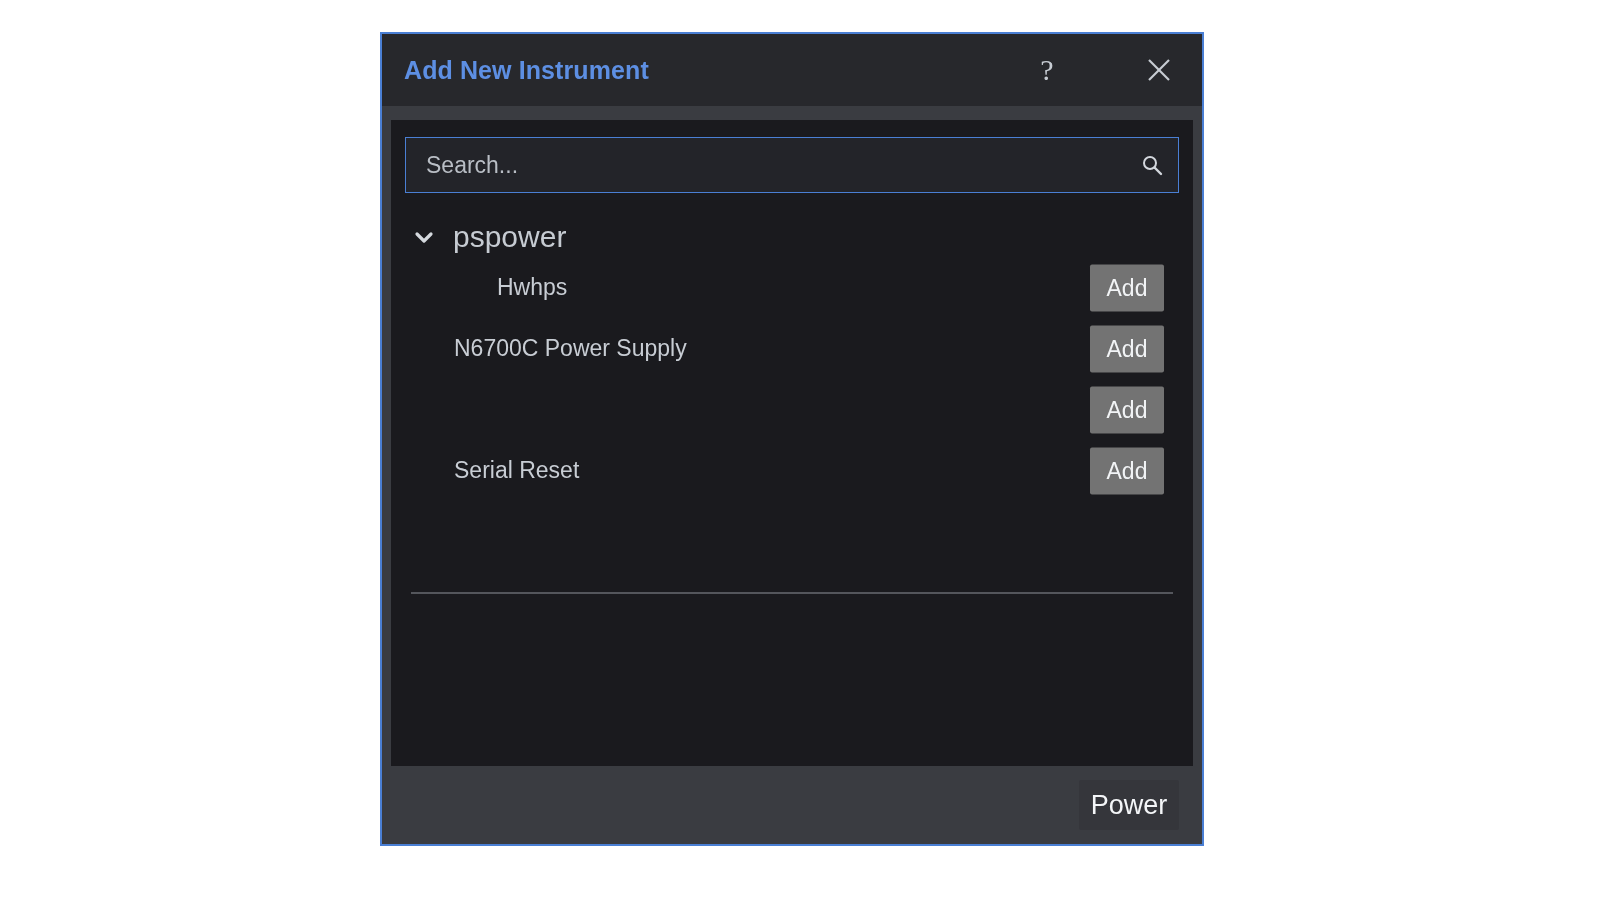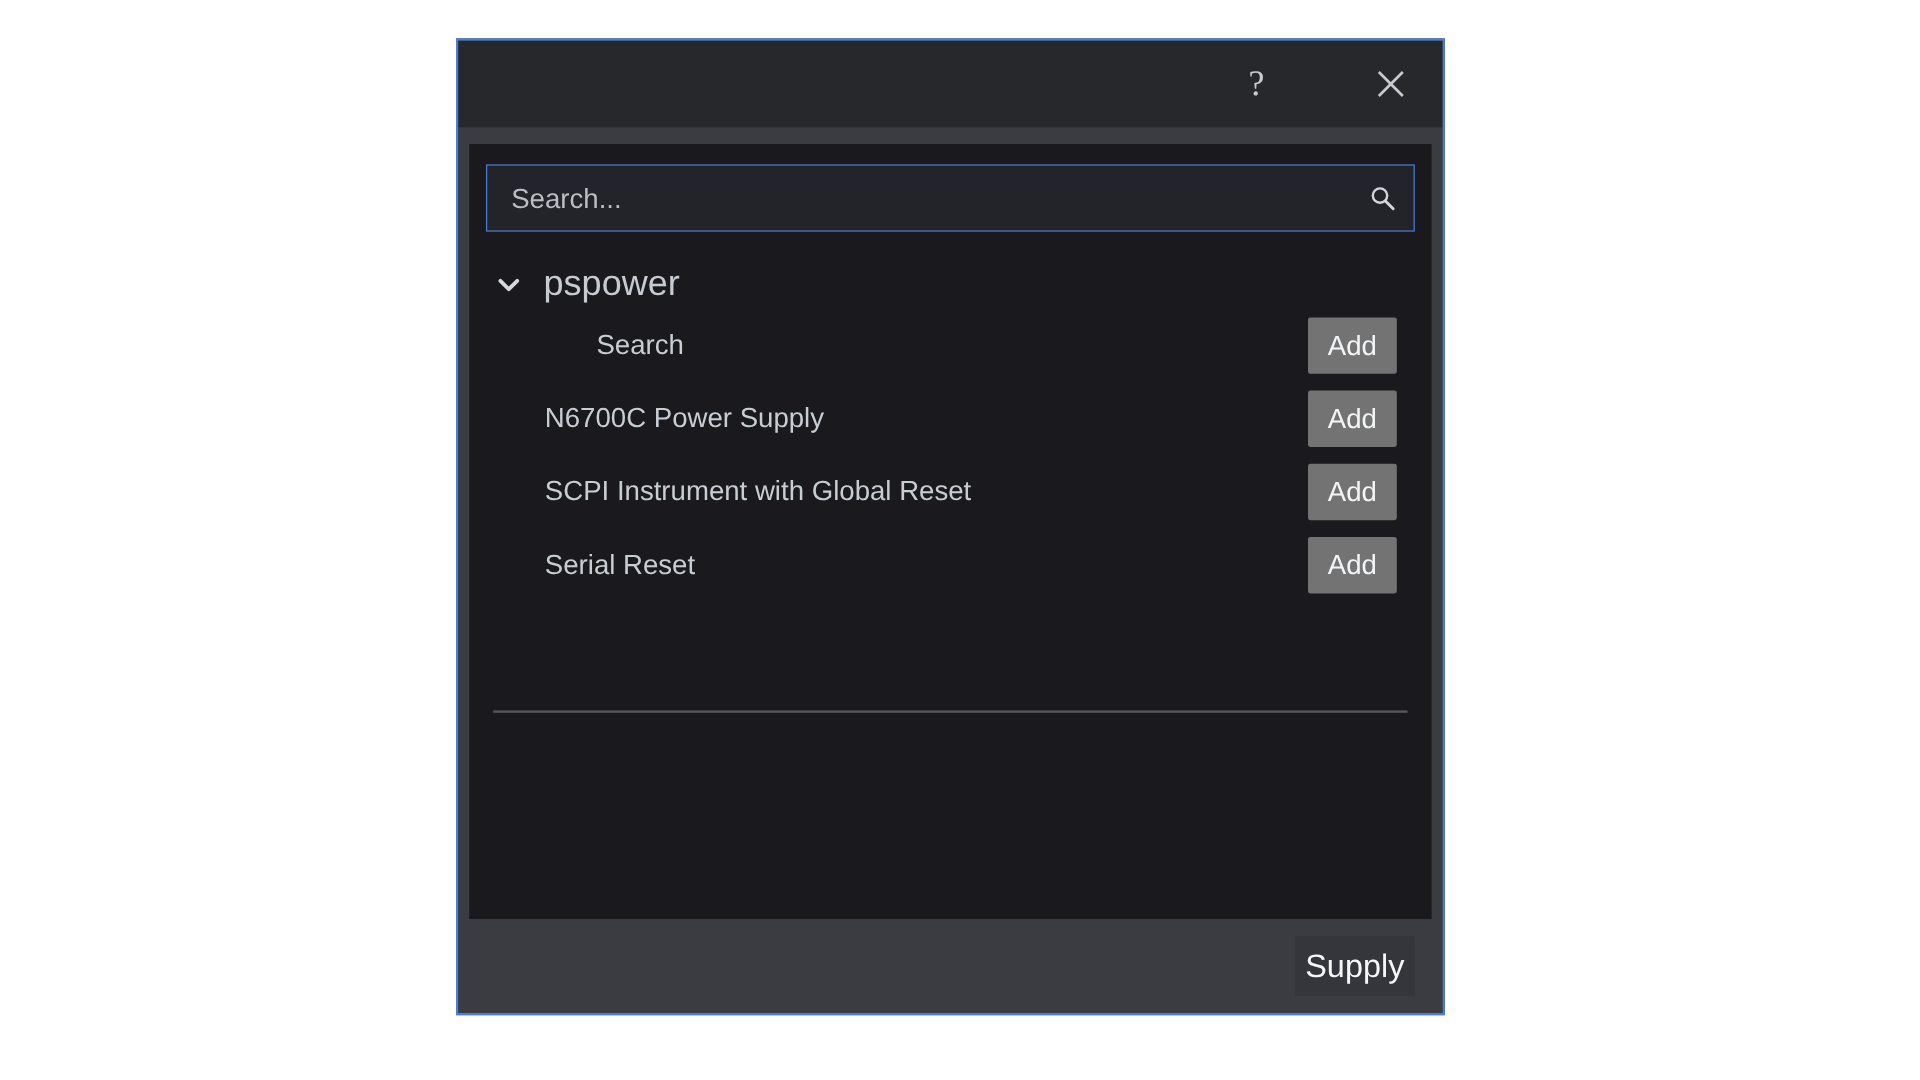--- a/index.html
+++ b/index.html
@@ -242,20 +242,21 @@
   }
 </style>
 </head>
 <body>
 
 <div id="screen">
 
   <div class="dialog">
 
     <div class="titlebar">
+      <div class="title-text">Add New Instrument</div>
 
       <div class="titlebar-buttons">
         <button class="tb-btn help">
           <span class="glyph-help">?</span>
         </button>
         <button class="tb-btn close">
           <span class="glyph-close">
             <svg width="30" height="30" viewBox="0 0 30 30" aria-hidden="true">
               <line x1="5" y1="5" x2="25" y2="25" stroke="#c7ccd3" stroke-width="2.2"></line>
               <line x1="25" y1="5" x2="5" y2="25" stroke="#c7ccd3" stroke-width="2.2"></line>
@@ -286,46 +287,45 @@
           <div class="group-header">
             <span class="chevron">
               <svg width="22" height="22" viewBox="0 0 22 22" aria-hidden="true">
                 <polyline points="4,8 11,15 18,8" fill="none" stroke="#d5d9de" stroke-width="3.2" stroke-linecap="round" stroke-linejoin="round"></polyline>
               </svg>
             </span>
             <span class="group-label">pspower</span>
           </div>
 
           <div class="tree-row">
-            <span class="row-label indent-2">Search</span>
+            <span class="row-label indent-2">Hwhps</span>
             <button class="add-button">Add</button>
           </div>
 
           <div class="tree-row">
             <span class="row-label indent-1">N6700C Power Supply</span>
             <button class="add-button">Add</button>
           </div>
 
           <div class="tree-row">
-            <span class="row-label indent-1">SCPI Instrument with Global Reset</span>
             <button class="add-button">Add</button>
           </div>
 
           <div class="tree-row">
             <span class="row-label indent-1">Serial Reset</span>
             <button class="add-button">Add</button>
           </div>
 
         </div>
 
         <div class="panel-separator"></div>
 
       </div>
 
       <div class="footer">
-        <button class="close-button">Supply</button>
+        <button class="close-button">Power</button>
       </div>
 
     </div>
 
   </div>
 
 </div>
 
 </body></html>

